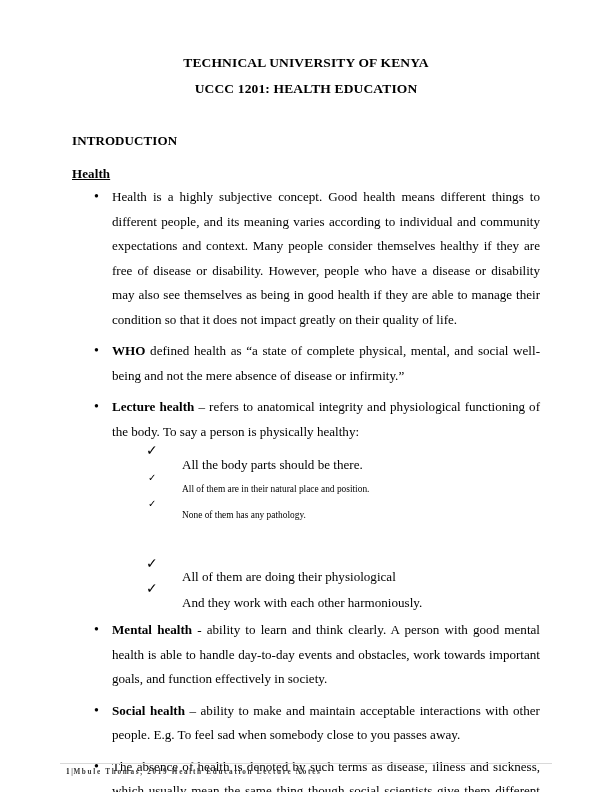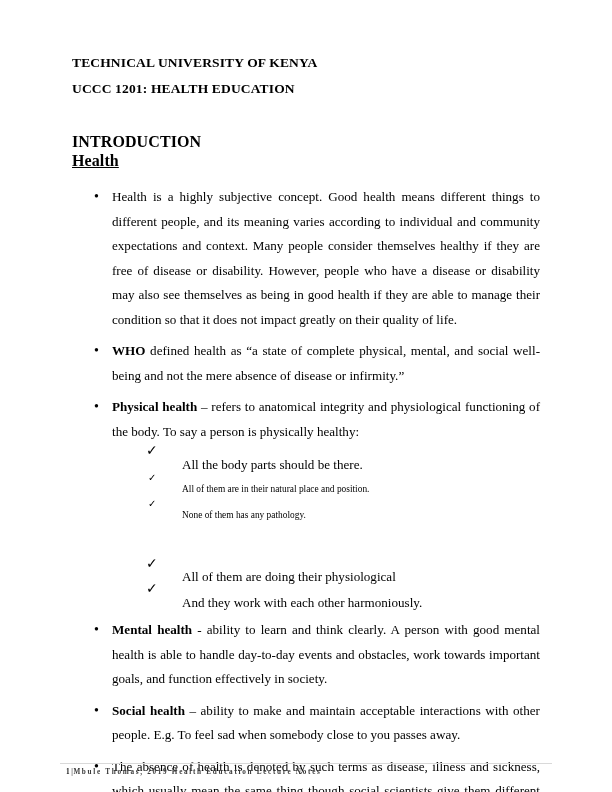--- a/index.html
+++ b/index.html
@@ -17,42 +17,42 @@
     overflow: hidden;
     box-sizing: border-box;
   }
 
   
   .title-block {
     position: absolute;
     left: 72px;
     top: 50px;
     width: 468px;
-    text-align: left;
+    text-align: center;
   }
   .title-line {
     font-size: 13.5px;
     font-weight: bold;
     letter-spacing: 0.15px;
     line-height: 26px;
     margin: 0;
     white-space: nowrap;
   }
 
   
   .heading {
     position: absolute;
     left: 72px;
     font-weight: bold;
-    font-size: 16px;
+    font-size: 13px;
     letter-spacing: 0.1px;
     margin: 0;
   }
   #h-introduction { top: 133px; }
-  #h-health { top: 152px; text-decoration: underline; }
+  #h-health { top: 166px; text-decoration: underline; }
 
   
   .body-list {
     position: absolute;
     left: 72px;
     top: 185px;
     width: 468px;
     margin: 0;
     padding: 0;
     list-style: none;
@@ -169,21 +169,21 @@
       <span>Health is a highly subjective concept. Good health means different things to different people, and its meaning varies according to individual and community expectations and context. Many people consider themselves healthy if they are free of disease or disability. However, people who have a disease or disability may also see themselves as being in good health if they are able to manage their condition so that it does not impact greatly on their quality of life.</span>
     </li>
 
     <li class="bullet-item">
       <span class="bullet-dot">•</span>
       <span class="lead">WHO</span><span> defined health as “a state of complete physical, mental, and social well-being and not the mere absence of disease or infirmity.”</span>
     </li>
 
     <li class="bullet-item">
       <span class="bullet-dot">•</span>
-      <span class="lead">Physical health</span><span> – refers to anatomical integrity and physiological functioning of the body. To say a person is physically healthy:</span>
+      <span class="lead">Lecture health</span><span> – refers to anatomical integrity and physiological functioning of the body. To say a person is physically healthy:</span>
 
       <ul class="check-list">
         <li class="check-item size-lg" id="check-1">
           <span class="check-mark">✓</span>
           <span class="ct-line">All the body parts should be there.</span>
         </li>
         <li class="check-item size-sm" id="check-2">
           <span class="check-mark">✓</span>
           <span class="ct-line">All of them are in their natural place and position.</span>
         </li>

